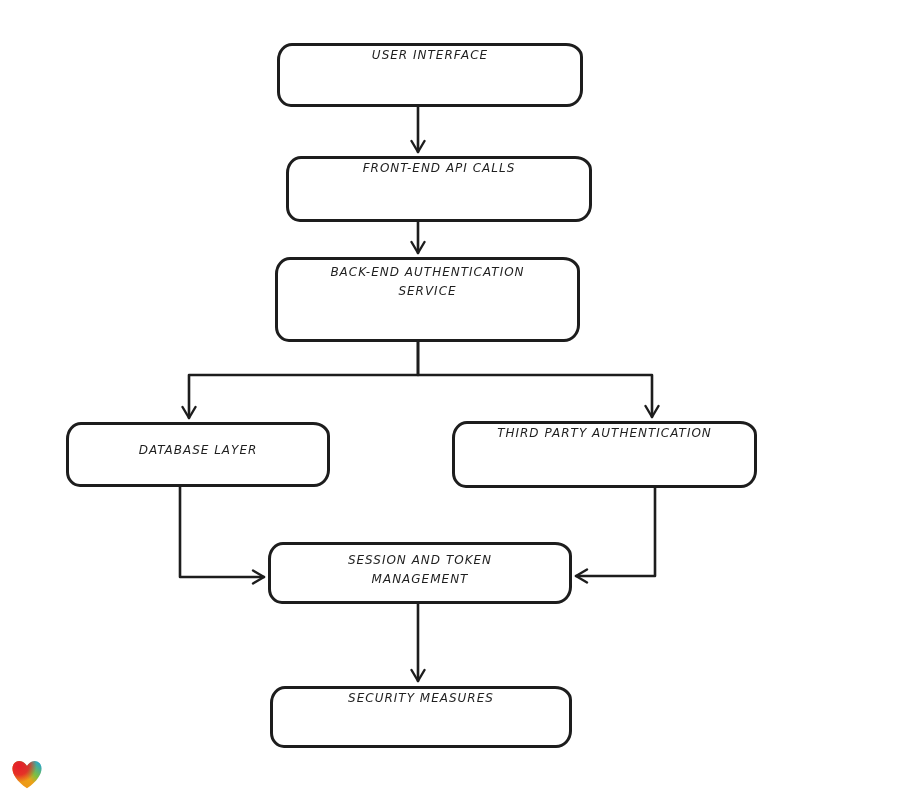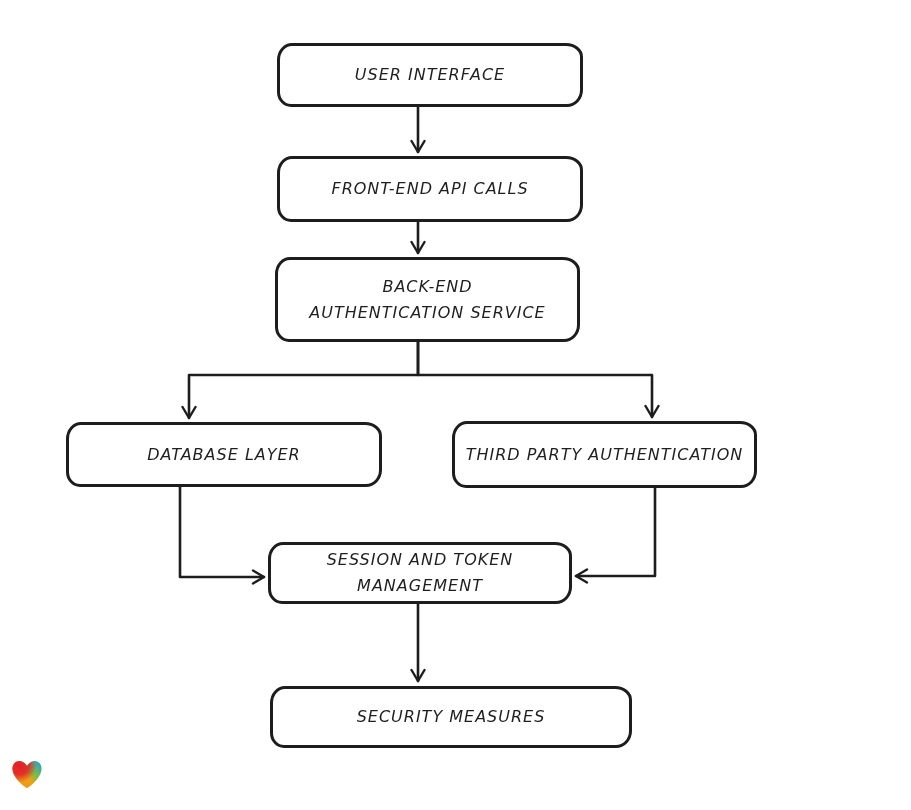--- a/index.html
+++ b/index.html
@@ -22,36 +22,35 @@
     width: 911px;
     height: 810px;
   }
   .node {
     position: absolute;
     box-sizing: border-box;
     background: #ffffff;
     border: 3px solid #1d1d1d;
     border-radius: 15px 17px 16px 14px / 17px 14px 17px 15px;
     display: flex;
-    align-items: center;
     justify-content: center;
     text-align: center;
     color: #1f1f1f;
     font-style: italic;
-    font-size: 16px;
+    font-size: 12px;
     letter-spacing: 1px;
     line-height: 1.6;
   }
   #node-user-interface      { left: 277px; top:  43px; width: 306px; height: 64px; padding: 0 20px; }
-  #node-frontend-api-calls  { left: 277px; top: 156px; width: 306px; height: 66px; padding: 0 20px; }
+  #node-frontend-api-calls  { left: 286px; top: 156px; width: 306px; height: 66px; padding: 0 20px; }
   #node-backend-auth        { left: 275px; top: 257px; width: 305px; height: 85px; padding: 3px 30px; }
-  #node-database-layer      { left:  66px; top: 422px; width: 316px; height: 65px; padding: 8px 20px; }
+  #node-database-layer      { left:  66px; top: 422px; width: 264px; height: 65px; padding: 16px 20px; }
   #node-third-party-auth    { left: 452px; top: 421px; width: 305px; height: 67px; padding: 0 10px; }
   #node-session-token       { left: 268px; top: 542px; width: 304px; height: 62px; padding: 6px 48px; }
-  #node-security-measures   { left: 270px; top: 686px; width: 362px; height: 62px; padding: 0 20px; }
+  #node-security-measures   { left: 270px; top: 686px; width: 302px; height: 62px; padding: 0 20px; }
   .heart-logo {
     position: absolute;
     left: 10px;
     top: 757px;
     width: 34px;
     height: 34px;
     cursor: pointer;
   }
 </style>
 </head>

